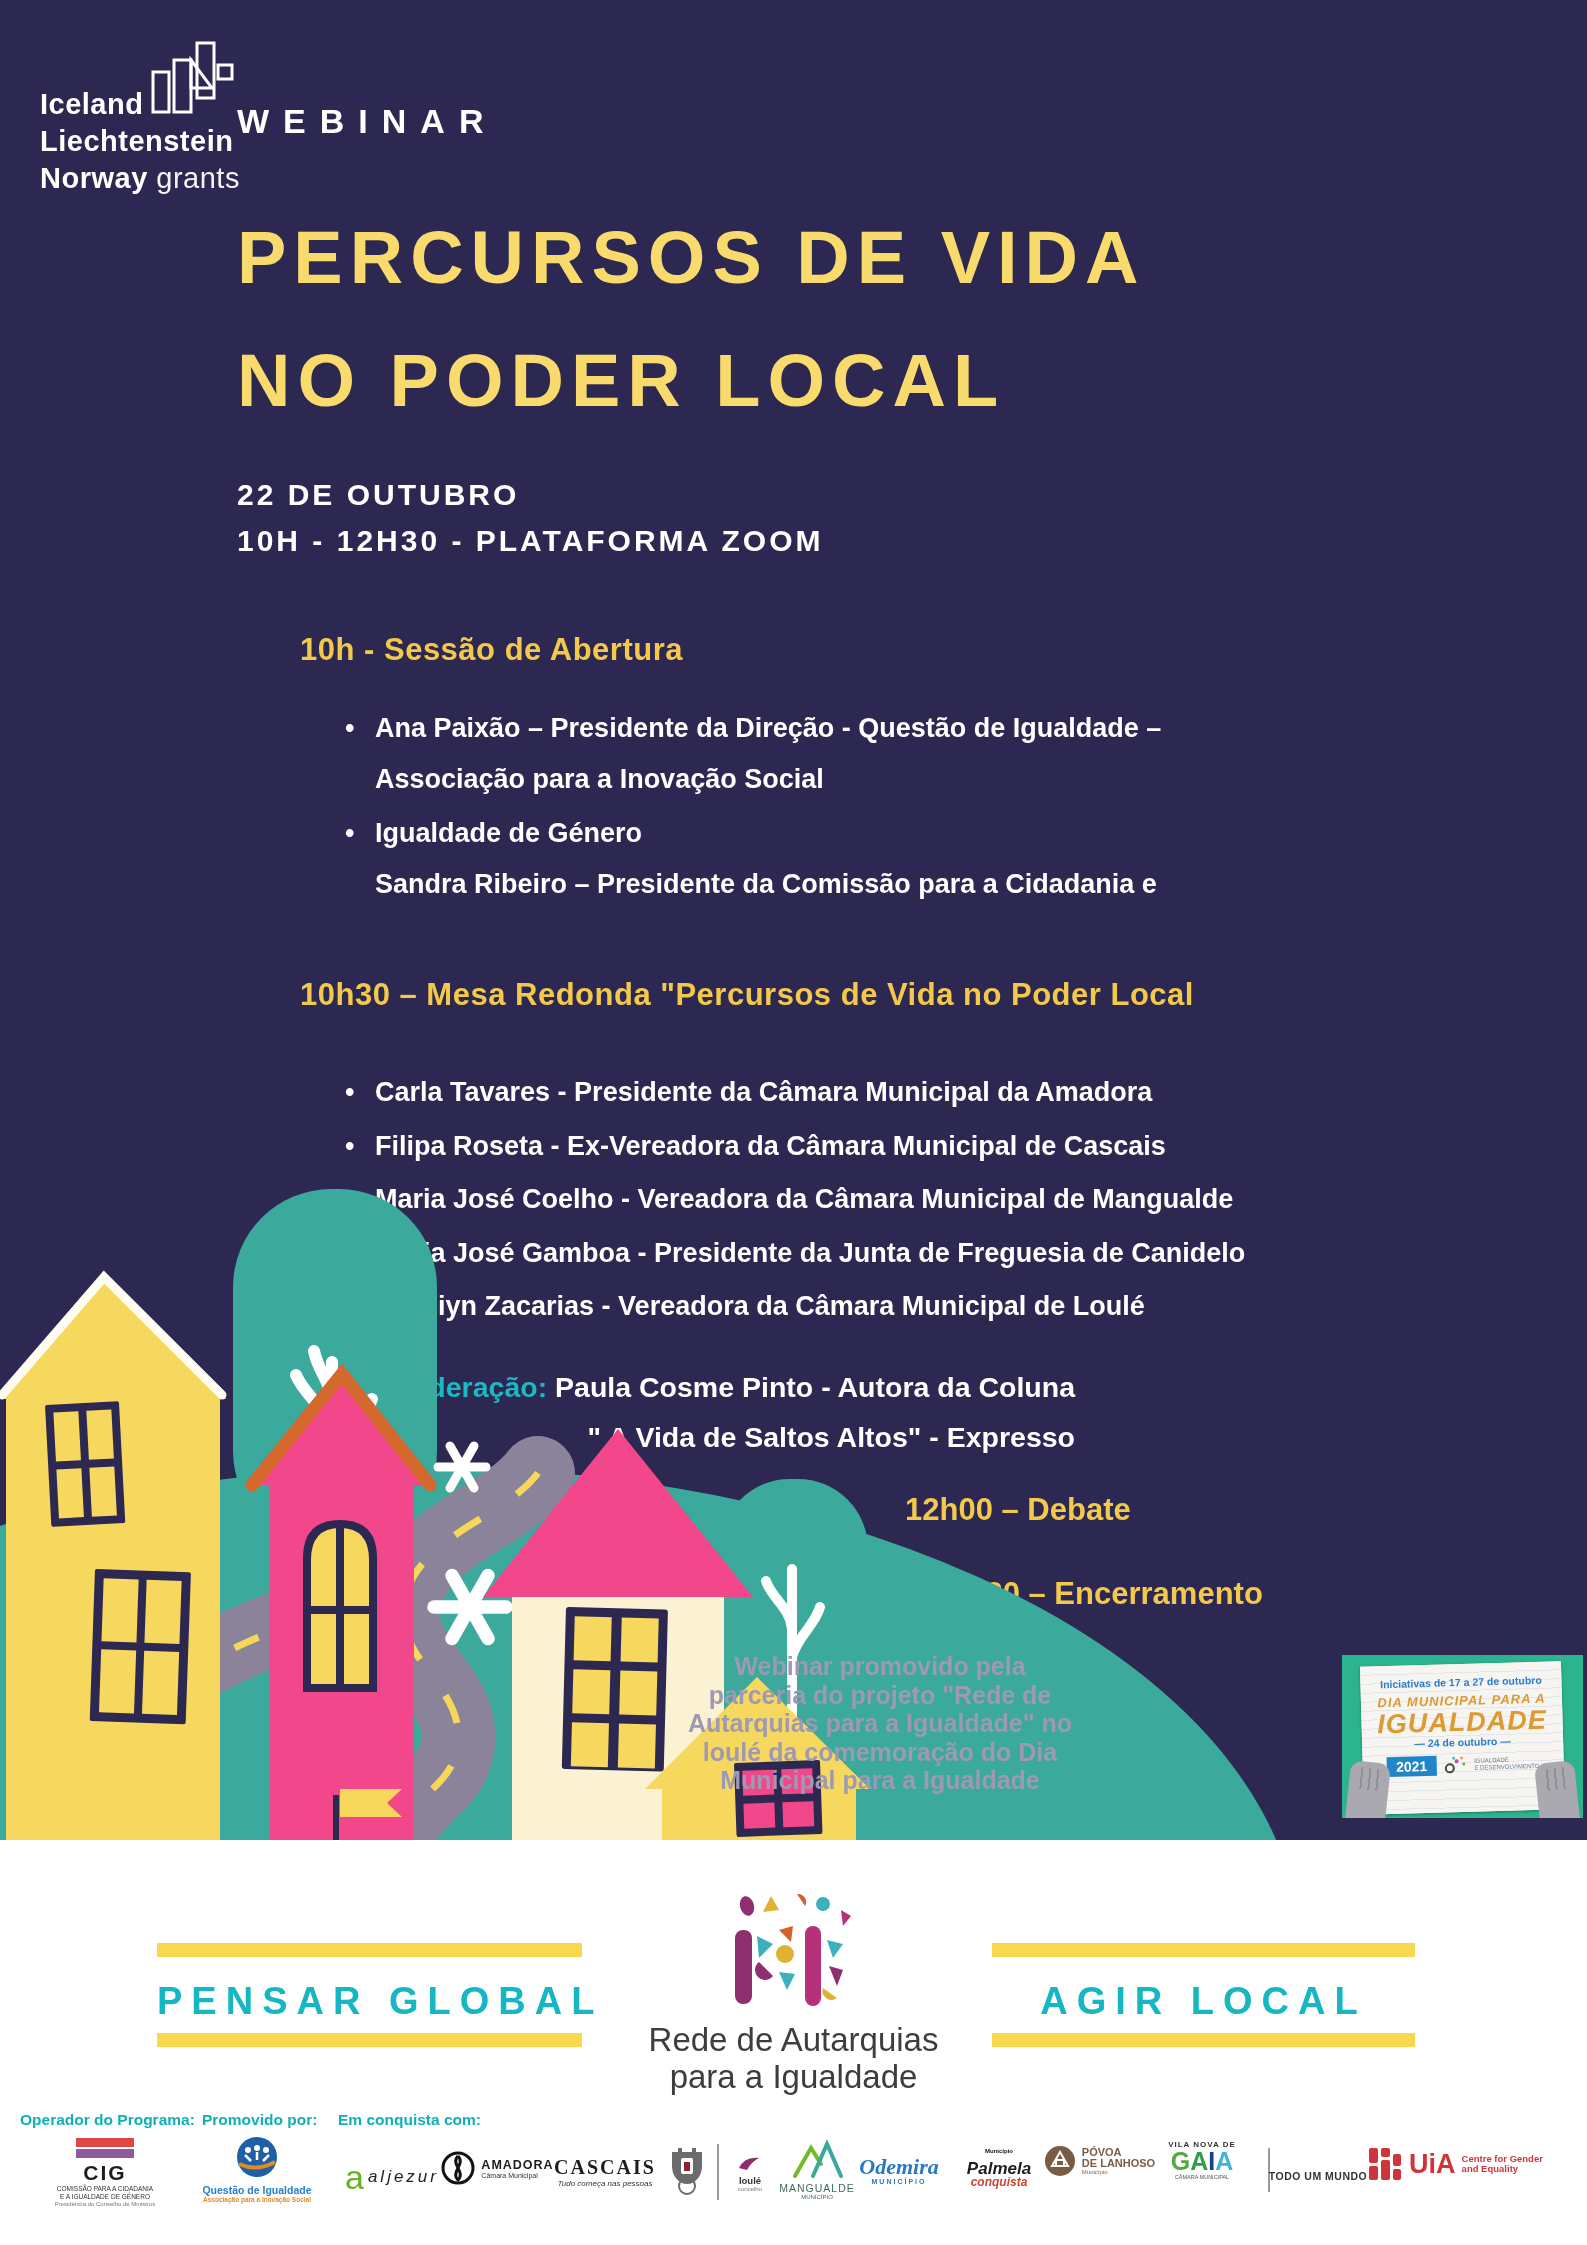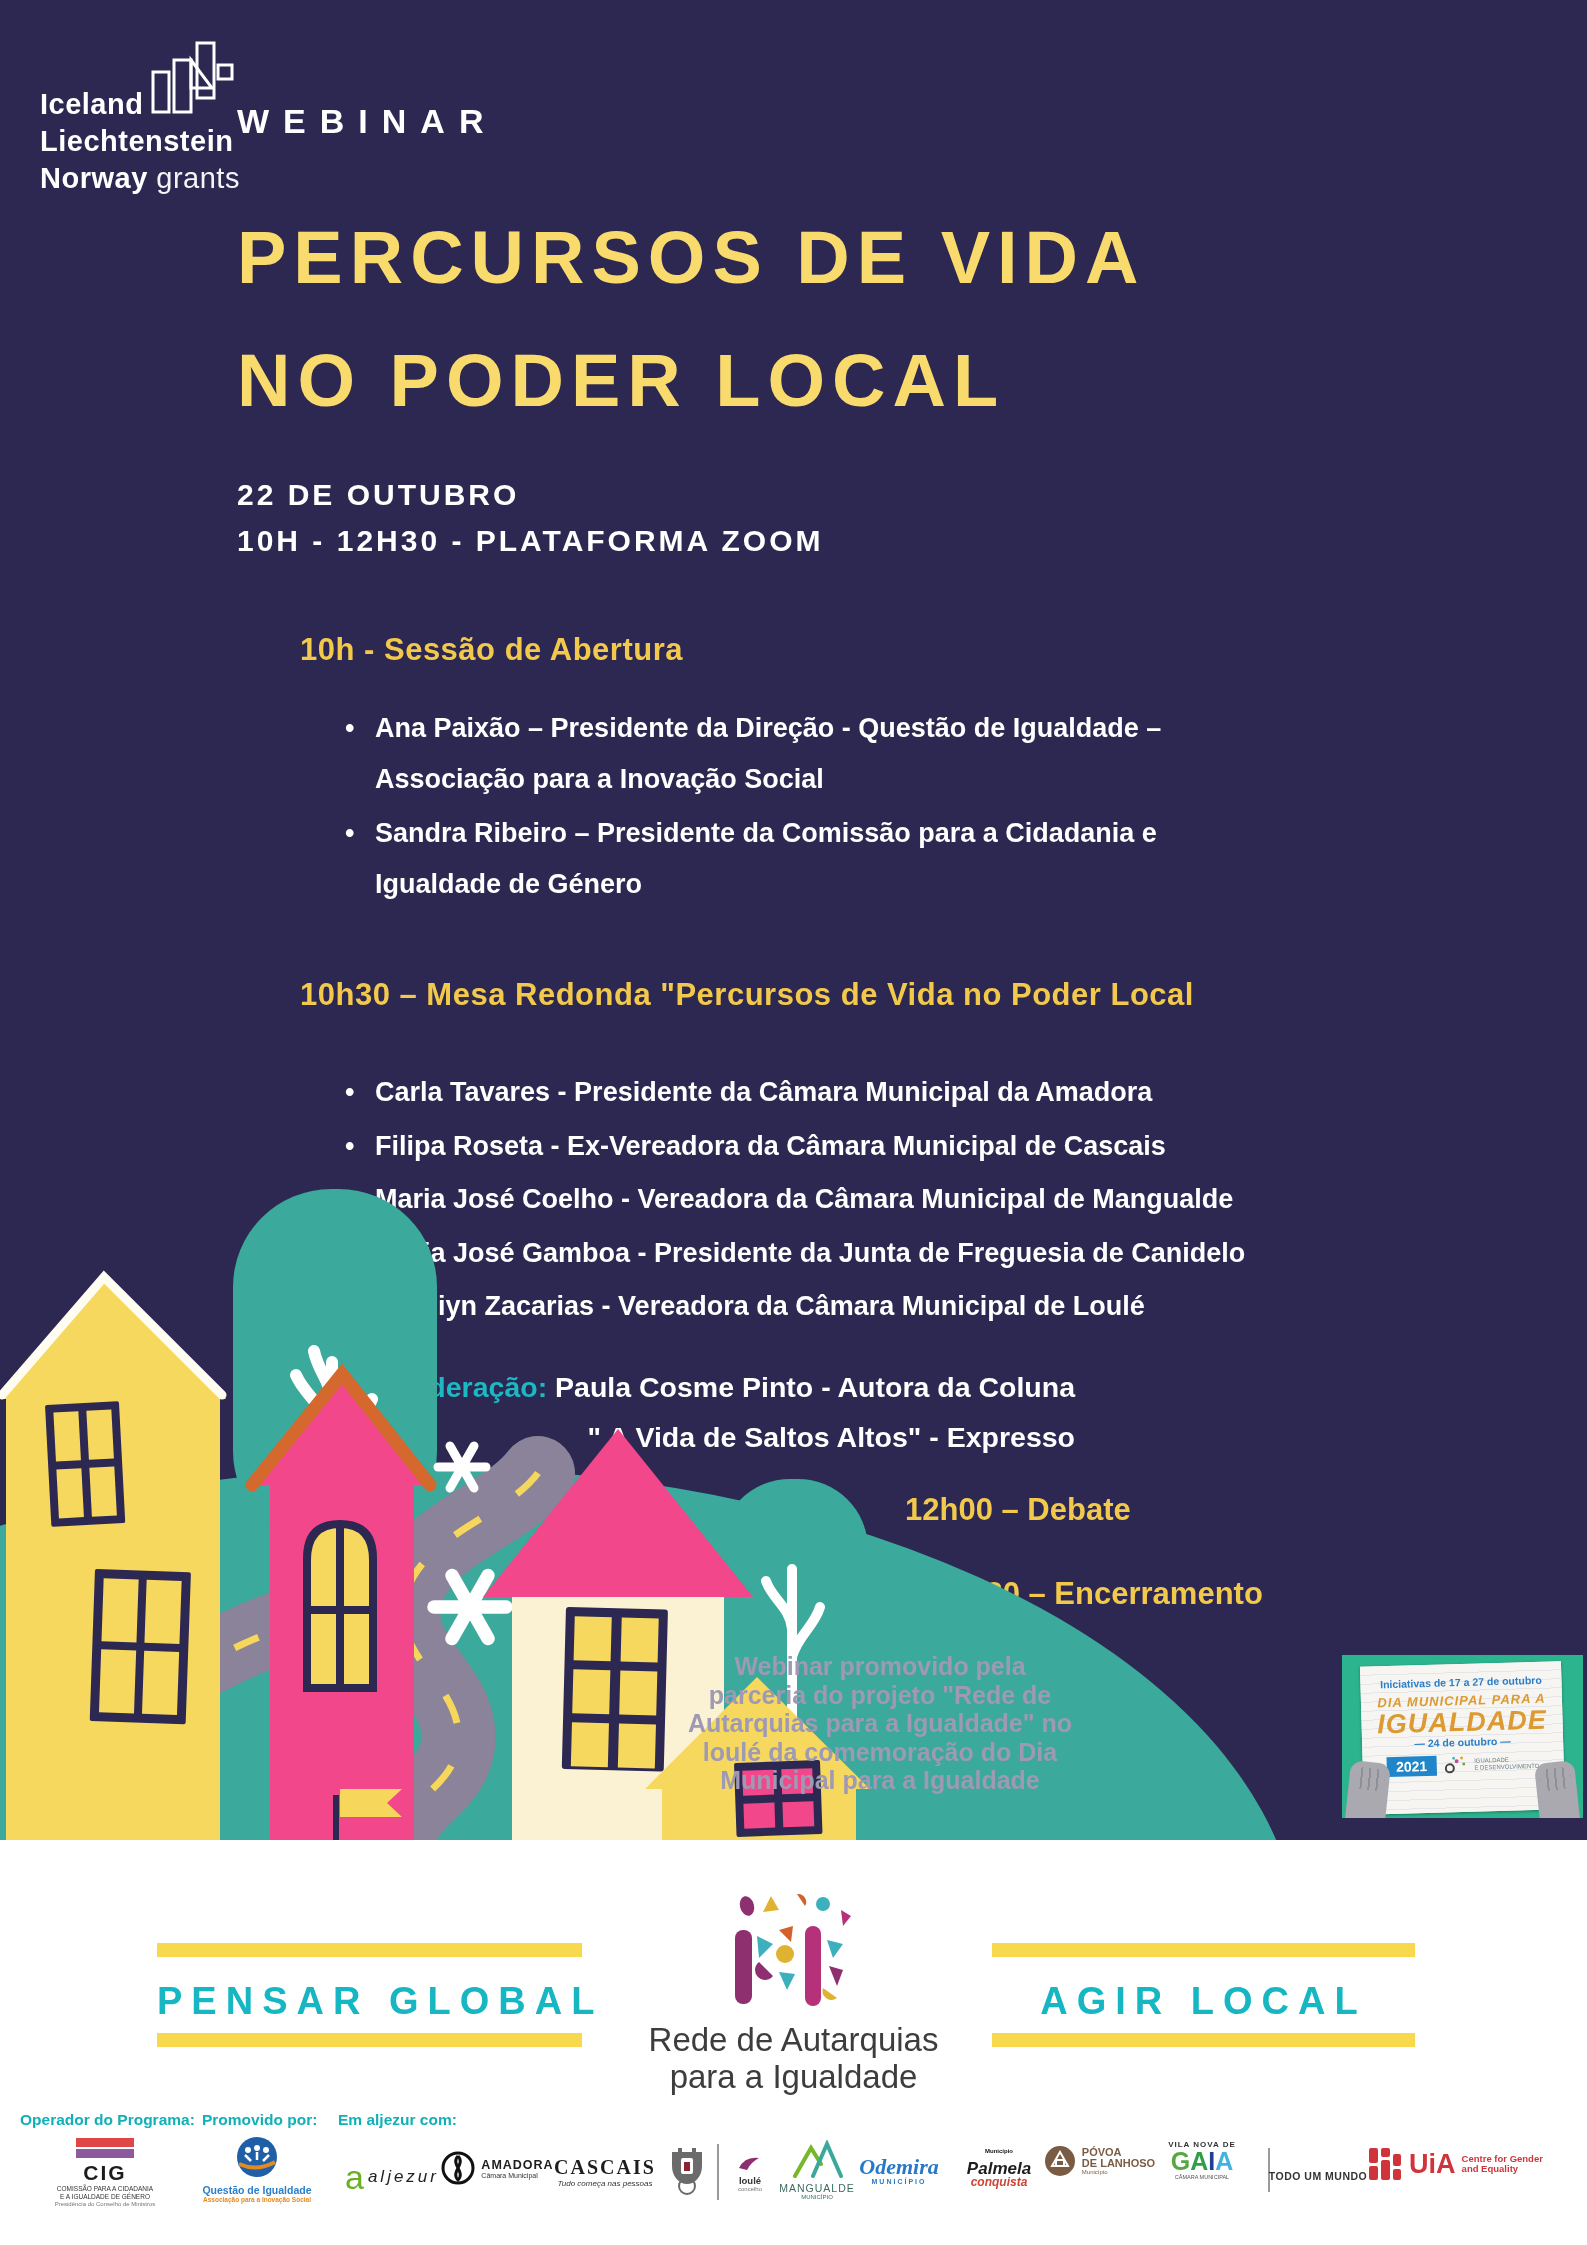--- a/index.html
+++ b/index.html
@@ -89,22 +89,22 @@
     <div class="abs dateline">22 DE OUTUBRO</div>
     <div class="abs infoline">10H - 12H30 - PLATAFORMA ZOOM</div>
 
     <div class="abs s-head" style="left:300px;top:632px;">10h - Sessão de Abertura</div>
     <ul class="abs blist s1list" style="left:345px;top:703px;width:900px;">
       <li>
         <span class="l2">Ana Paixão – Presidente da Direção - Questão de Igualdade –</span>
         <span class="l2">Associação para a Inovação Social</span>
       </li>
       <li>
+        <span class="l2">Igualdade de Género</span>
         <span class="l2">Sandra Ribeiro – Presidente da Comissão para a Cidadania e</span>
-        <span class="l2">Igualdade de Género</span>
       </li>
     </ul>
 
     <div class="abs s-head" style="left:300px;top:977px;">10h30 – Mesa Redonda "Percursos de Vida no Poder Local</div>
     <ul class="abs blist s2list" style="left:345px;top:1066px;width:1050px;">
       <li>Carla Tavares - Presidente da Câmara Municipal da Amadora</li>
       <li>Filipa Roseta - Ex-Vereadora da Câmara Municipal de Cascais</li>
       <li>Maria José Coelho - Vereadora da Câmara Municipal de Mangualde</li>
       <li>Maria José Gamboa - Presidente da Junta de Freguesia de Canidelo</li>
       <li>Mariliyn Zacarias - Vereadora da Câmara Municipal de Loulé</li>
@@ -280,21 +280,21 @@
       <rect x="82" y="34" width="16" height="80" rx="8" fill="#b5317a"></rect>
       <path d="M104,48 l16,4 -10,14 z" fill="#3db0bd"></path>
       <path d="M106,74 l14,4 -6,16 z" fill="#8e2f6f"></path>
       <path d="M100,96 a9,9 0 0 0 14,10 z" fill="#e0b231"></path>
     </svg>
     <div class="brand" style="top:182px;">Rede de Autarquias</div>
     <div class="brand" style="top:219px;">para a Igualdade</div>
 
     <div class="plabel" style="left:20px;top:271px;">Operador do Programa:</div>
     <div class="plabel" style="left:202px;top:271px;">Promovido por:</div>
-    <div class="plabel" style="left:338px;top:271px;">Em aljezur com:</div>
+    <div class="plabel" style="left:338px;top:271px;">Em conquista com:</div>
 
     <div class="logo" style="left:105px;top:296px;width:160px;">
       <div class="cig-bar" style="background:#e04646;"></div>
       <div class="cig-bar" style="background:#8d5a9e;"></div>
       <div class="lg-name" style="font-size:21px;letter-spacing:2px;margin-top:3px;">CIG</div>
       <div class="small-caps">COMISSÃO PARA A CIDADANIA</div>
       <div class="small-caps">E A IGUALDADE DE GÉNERO</div>
       <div class="tiny">Presidência do Conselho de Ministros</div>
     </div>
 

